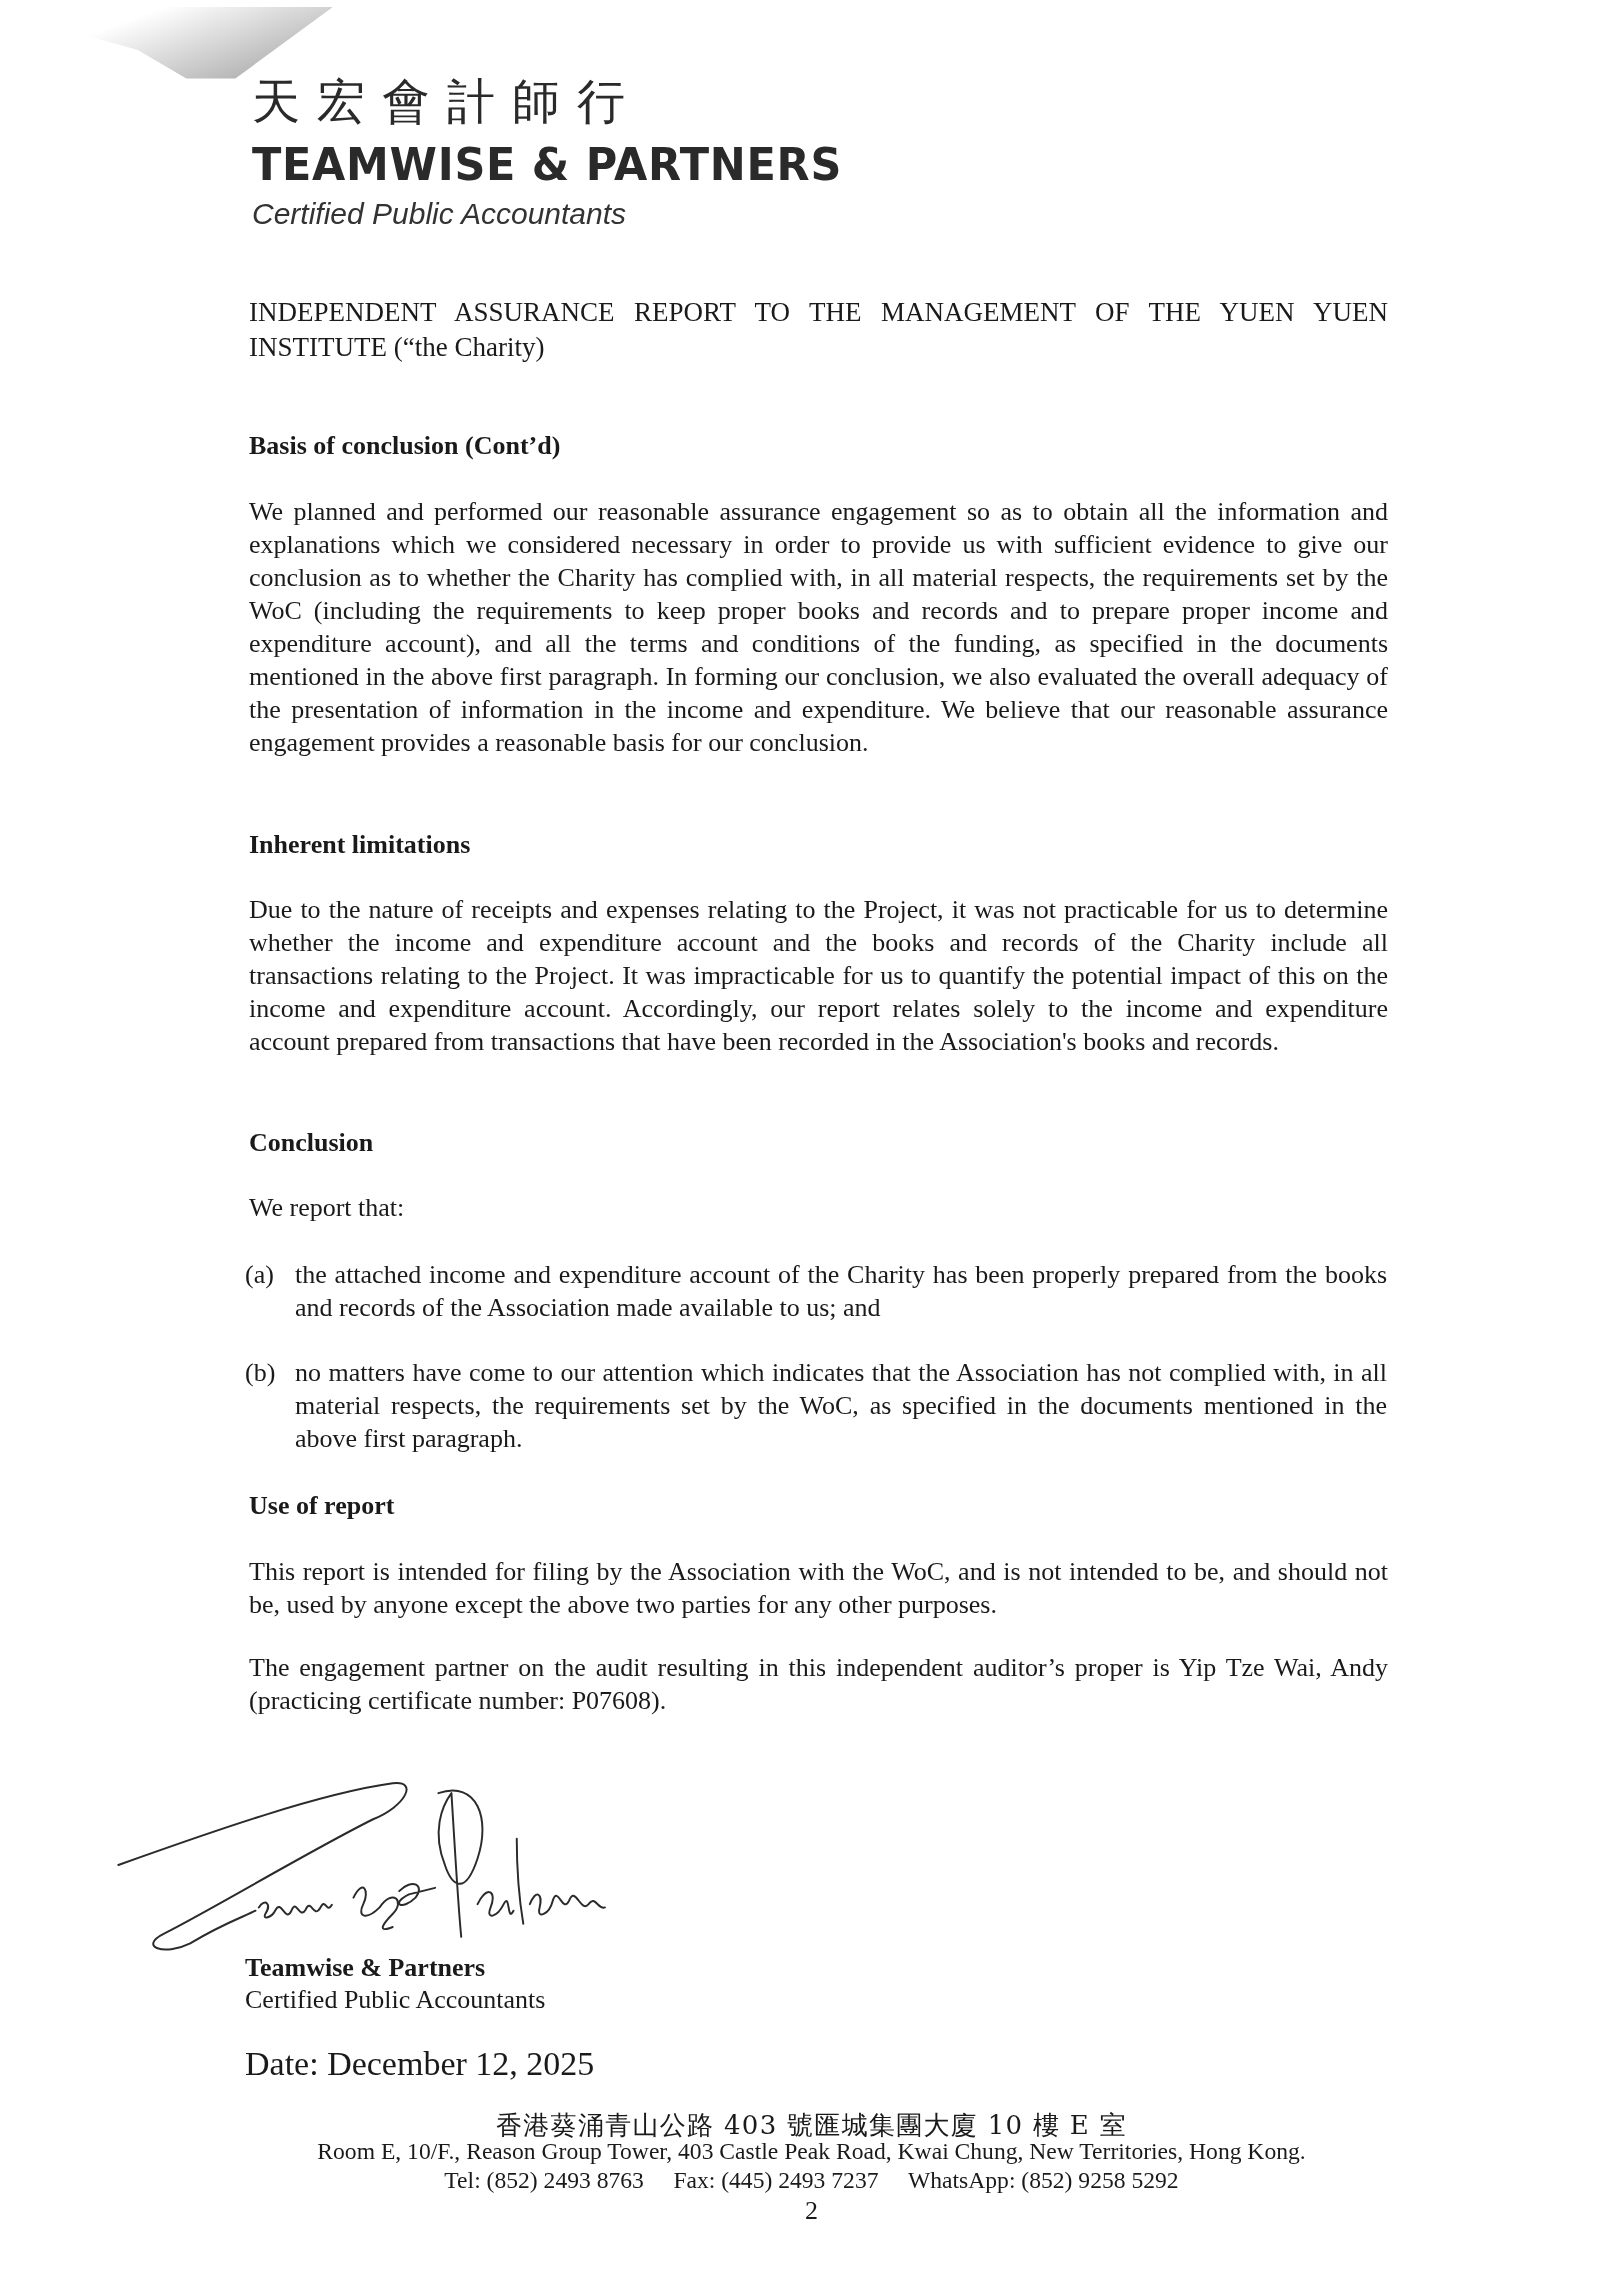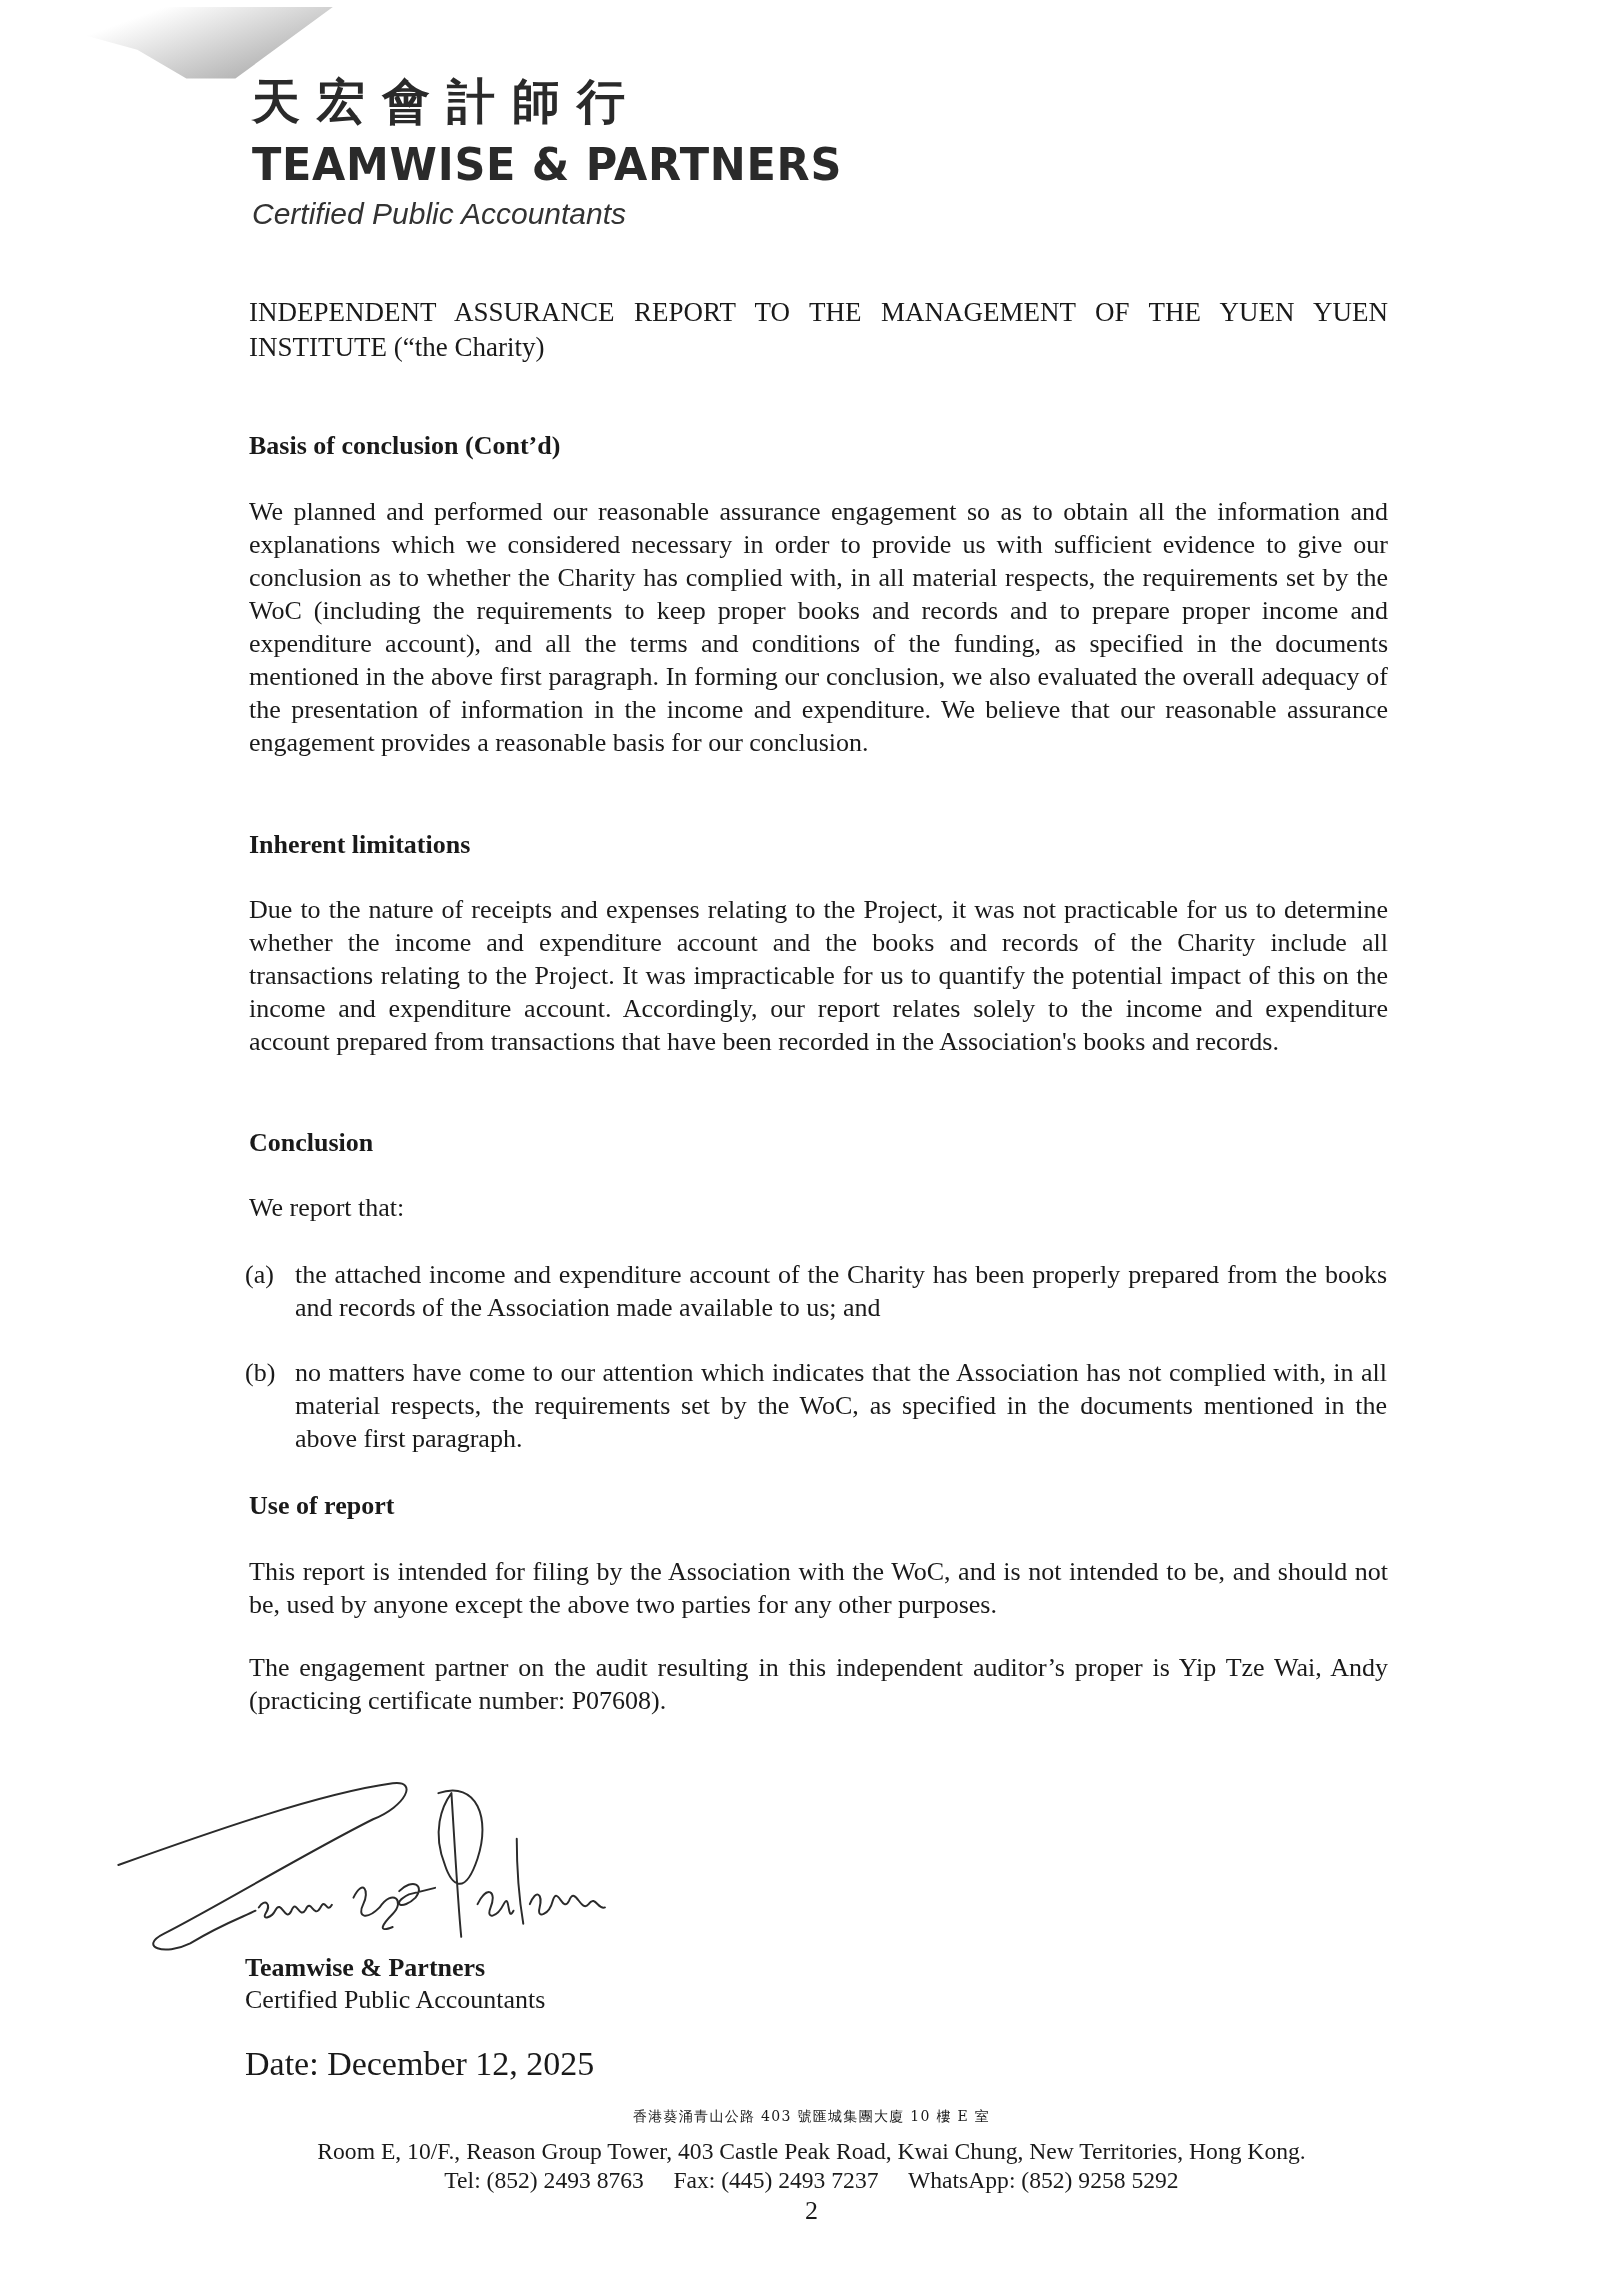--- a/index.html
+++ b/index.html
@@ -8,21 +8,21 @@
       font-family: "Liberation Serif", "DejaVu Serif", serif; color: #1a1a1a;
     }
     .corner-shadow {
       position: absolute; left: 6.5px; top: 6.5px; width: 327px; height: 72px;
       background: linear-gradient(160deg, #ffffff 30%, #8a8a8a 100%);
       clip-path: polygon(0 0, 100% 0, 70% 100%, 55% 100%, 40% 60%, 0 10%);
       opacity: 0.85;
     }
     .letterhead { position: absolute; left: 252px; top: 72px; }
     .lh-chinese {
-      font-family: "DejaVu Sans", sans-serif; font-size: 48px; font-weight: bold;
+      font-family: "DejaVu Sans", sans-serif; font-size: 48px; font-weight: normal;
       letter-spacing: 17px; color: #2a2a2a; line-height: 59px;
     }
     .lh-english {
       font-family: "DejaVu Sans", sans-serif; font-size: 43px; font-weight: 900;
       letter-spacing: 0.7px; color: #2a2a2a; line-height: 59px; margin-top: 2.6px;
       transform: scaleY(1.05); transform-origin: left top;
     }
     .lh-cpa {
       font-family: "Liberation Sans", sans-serif; font-style: italic; font-size: 30px;
       color: #333; line-height: 39px; margin-top: 1.3px;
@@ -37,21 +37,21 @@
       font-size: 26px; line-height: 33px; text-align: justify;
     }
     .list-item { position: absolute; left: 245px; width: 1142px; font-size: 26px; line-height: 33px; }
     .list-item .marker { position: absolute; left: 0; top: 0; }
     .list-item .text { margin-left: 50px; text-align: justify; text-align-last: left; }
     .signature { position: absolute; left: 111px; top: 1767px; width: 916px; height: 209px; }
     .sig-firm { position: absolute; left: 245px; top: 1951px; font-weight: bold; font-size: 26px; line-height: 33px; }
     .sig-cpa { position: absolute; left: 245px; top: 1983px; font-size: 26px; line-height: 33px; }
     .date { position: absolute; left: 245px; top: 2047px; font-size: 34px; line-height: 33px; }
     .footer { position: absolute; left: 0; width: 1623px; text-align: center; font-size: 22px; }
-    .footer-cn { top: 2108px; font-family: "DejaVu Serif", serif; font-size: 14px; letter-spacing: 1.3px; text-align: center; }
+    .footer-cn { top: 2108px; font-family: "DejaVu Serif", serif; font-size: 26px; letter-spacing: 1.3px; text-align: center; }
     .footer-en { top: 2138px; font-size: 23.6px; }
     .footer-contact { top: 2167px; font-size: 23.6px; }
     .footer-contact span { margin: 0 11.8px; }
     .page-number { top: 2196px; font-size: 26px; }
   </style>
 </head>
 <body>
 
 <div class="corner-shadow"></div>
 

